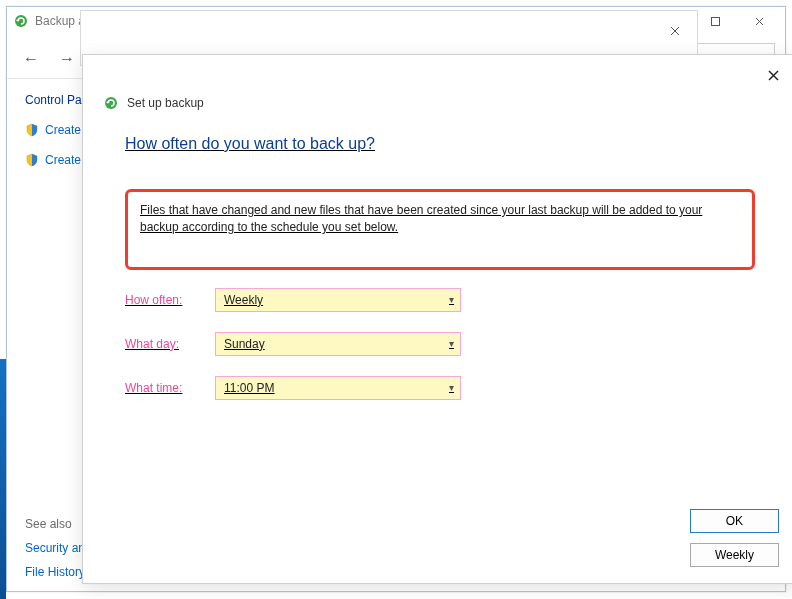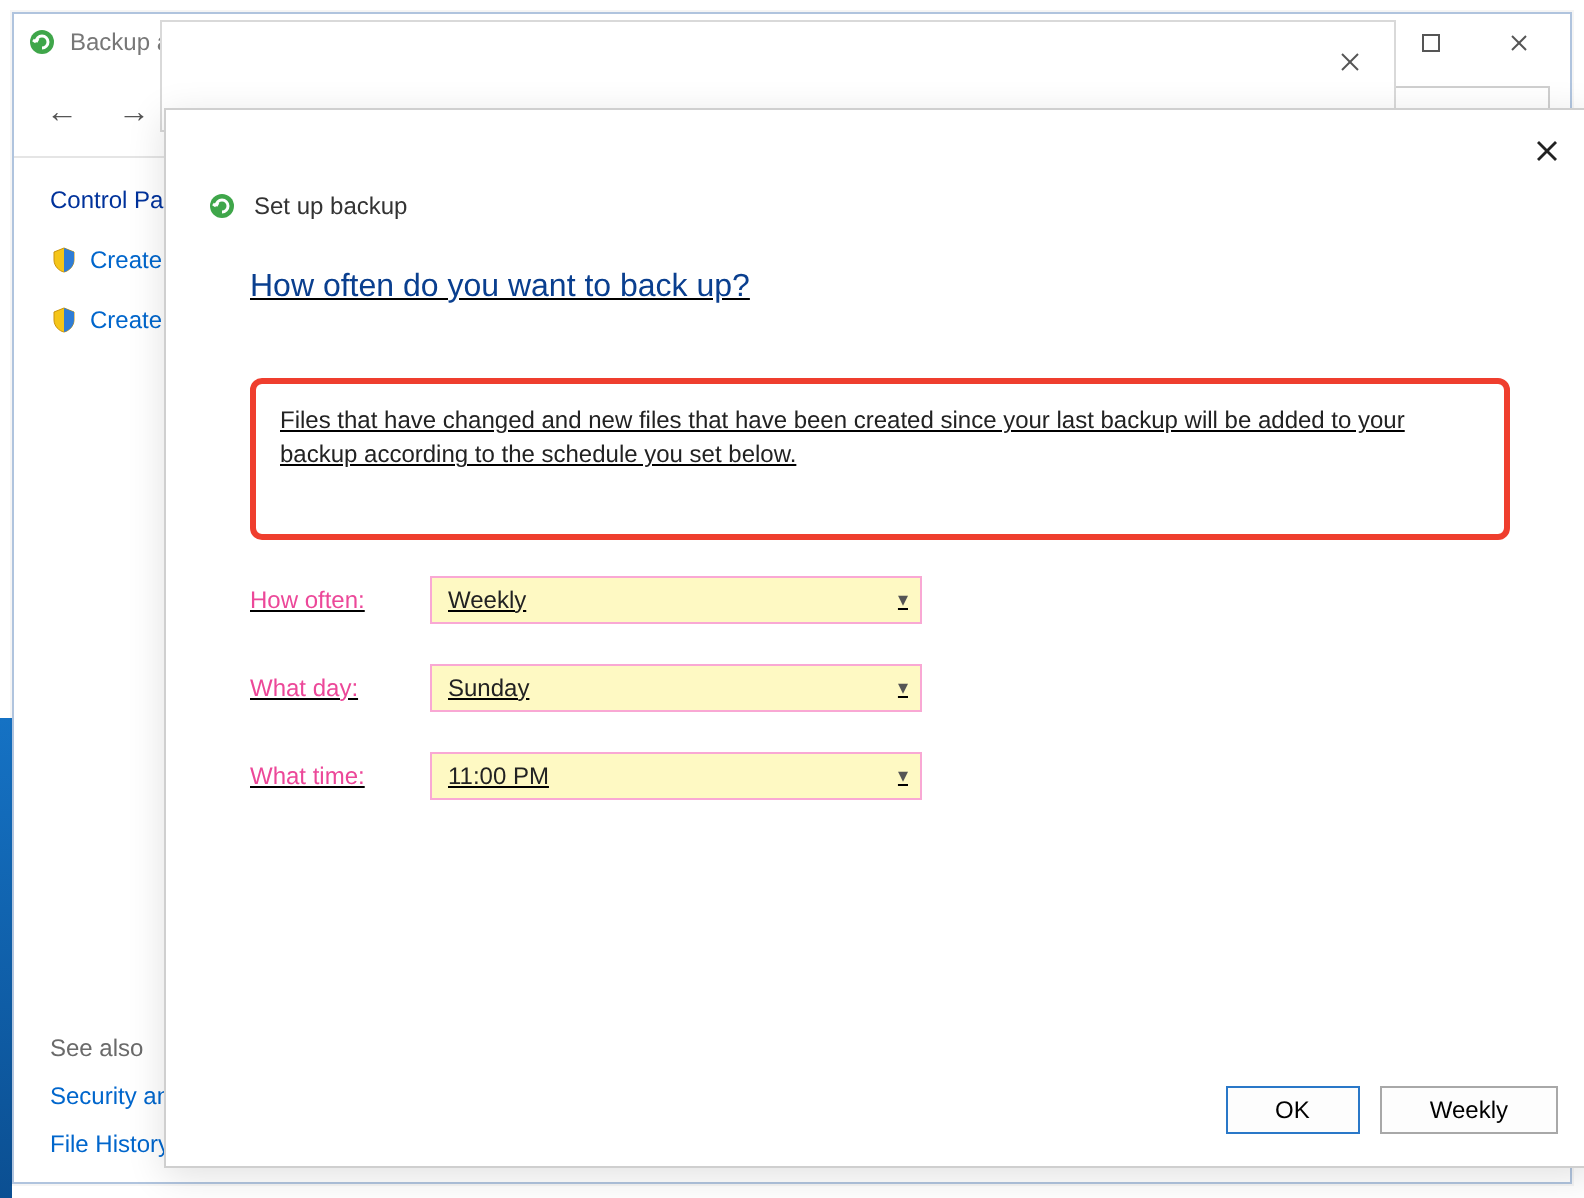--- a/index.html
+++ b/index.html
@@ -208,21 +208,21 @@
     padding: 0 6px 0 8px;
     font-size: 12px; color: #222;
   }
   .select .caret {
     color: #555;
     font-size: 10px;
   }
 
   .wizard-buttons {
     position: absolute; bottom: 16px; right: 18px;
-    display: flex; gap: 10px;
+    display: flex; gap: 10px; flex-direction: column;
   }
   .btn {
     height: 24px;
     padding: 0 24px;
     border: 1px solid #a8a8a8;
     background: #fdfdfd;
     font-size: 12px;
     display: flex; align-items: center; justify-content: center;
   }
   .btn.primary { border-color: #2a78c8; }

